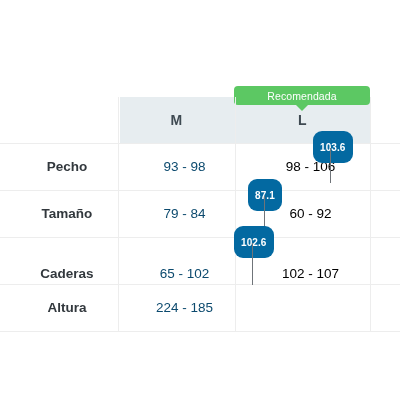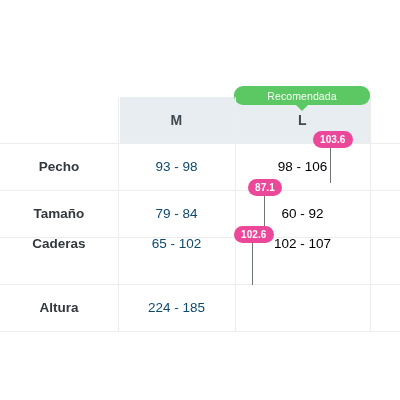--- a/index.html
+++ b/index.html
@@ -47,21 +47,21 @@
   .col-header.l { left: 235px; width: 135px; }
 
   
   .recommended-badge {
     position: absolute;
     left: 234px;
     top: 86px;
     width: 136px;
     height: 19px;
     background: #5cc863;
-    border-radius: 9px;
+    border-radius: 4px;
     display: flex;
     align-items: center;
     justify-content: center;
     color: #ffffff;
     font-size: 10.5px;
     letter-spacing: 0.1px;
     white-space: nowrap;
   }
   .recommended-pointer {
     position: absolute;
@@ -96,20 +96,21 @@
     height: 47px;
   }
   .cell {
     position: absolute;
     top: 0;
     height: 47px;
     display: flex;
     align-items: center;
     justify-content: center;
     font-size: 13.5px;
+    padding-left: 8px;
   }
   .cell.label {
     left: 0;
     width: 118px;
     font-weight: bold;
     color: #32383d;
   }
   .cell.val-m {
     left: 118px;
     width: 117px;
@@ -122,23 +123,23 @@
   }
 
   
   .marker {
     position: absolute;
   }
   .marker-pill {
     position: absolute;
     left: 0;
     top: 0;
-    height: 17px;
+    height: 32px;
     padding: 0 7px;
-    background: #ec4899;
+    background: #0369a1;
     border-radius: 9px;
     color: #ffffff;
     font-size: 10px;
     font-weight: bold;
     display: flex;
     align-items: center;
     justify-content: center;
     white-space: nowrap;
     box-sizing: border-box;
     letter-spacing: 0.1px;
@@ -177,21 +178,21 @@
     <div class="cell val-m">93 - 98</div>
     <div class="cell val-l">98 - 106</div>
   </div>
 
   <div class="row" style="top:190px;">
     <div class="cell label">Tamaño</div>
     <div class="cell val-m">79 - 84</div>
     <div class="cell val-l">60 - 92</div>
   </div>
 
-  <div class="row" style="top:220px;">
+  <div class="row" style="top:250px;">
     <div class="cell label">Caderas</div>
     <div class="cell val-m">65 - 102</div>
     <div class="cell val-l">102 - 107</div>
   </div>
 
   <div class="row" style="top:284px;">
     <div class="cell label">Altura</div>
     <div class="cell val-m">224 - 185</div>
   </div>
 

